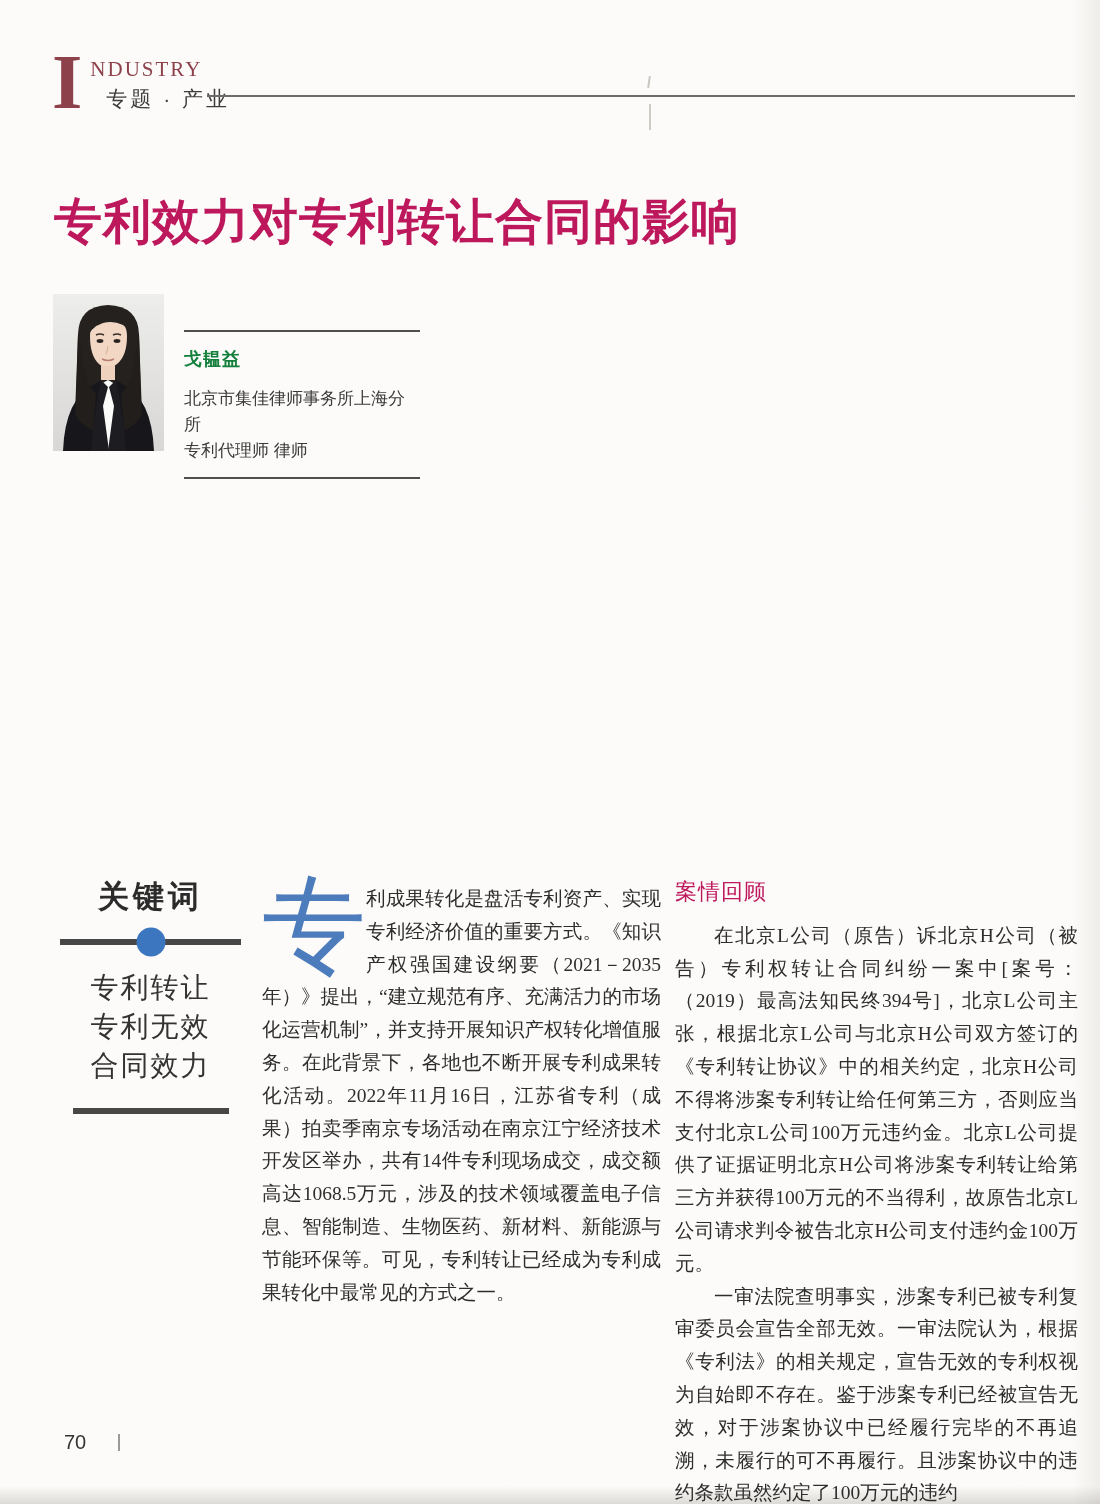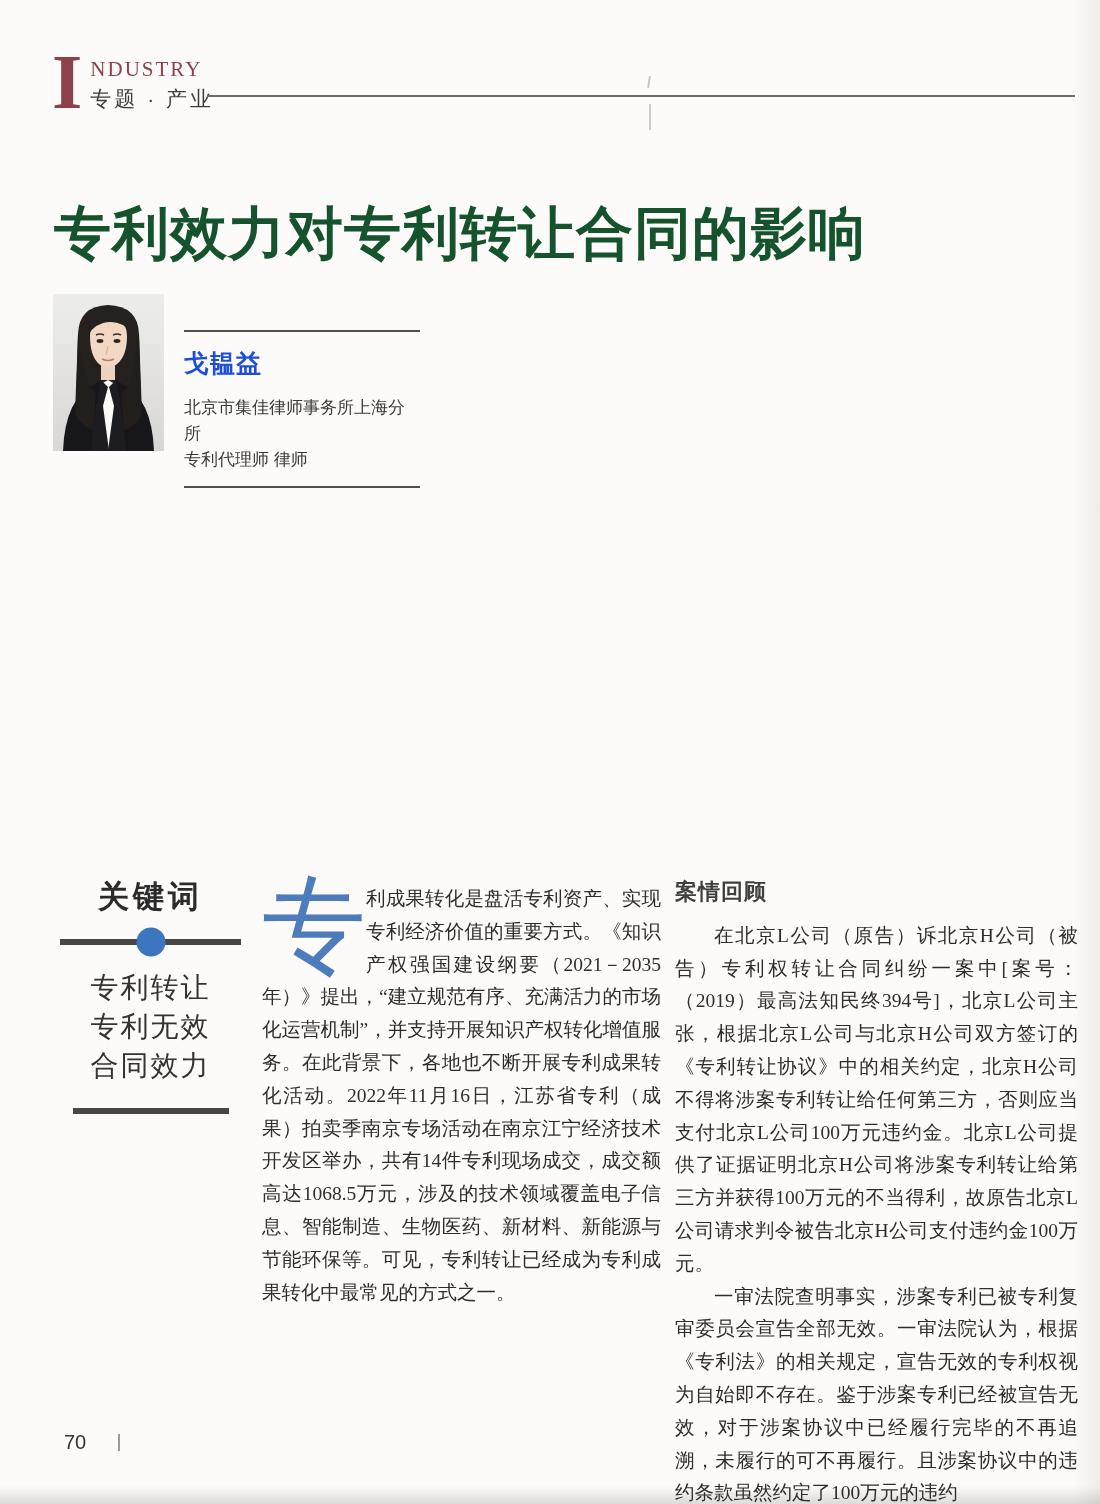--- a/index.html
+++ b/index.html
@@ -25,46 +25,46 @@
     font-family:"Liberation Serif",serif;font-weight:bold;
     font-size:78px;line-height:60px;color:#8d424b;
   }
   .masthead-text{margin-left:8px;padding-top:4px;}
   .masthead-title{
     font-family:"Liberation Serif",serif;color:#8d424b;
     font-size:21px;line-height:27px;letter-spacing:2px;font-weight:500;
   }
   .masthead-section{
     font-family:"Liberation Sans","DejaVu Sans",sans-serif;color:#3d3d3d;
-    font-size:21px;line-height:24px;margin-top:4px;letter-spacing:3px;
+    font-size:21px;line-height:24px;margin-top:4px;letter-spacing:3px;margin-left:16px;
   }
   .header-rule{
     position:absolute;left:207px;top:95px;width:868px;height:2px;
     background:#6b6b68;
   }
   .artifact-mark-1{position:absolute;left:648px;top:76px;width:2px;height:12px;background:#c9c7c2;transform:rotate(8deg);}
   .artifact-mark-2{position:absolute;left:649px;top:104px;width:2px;height:26px;background:#cfccc7;}
   
   .article-title{
     position:absolute;left:54px;top:158px;width:900px;
     font-family:Liberation Serif, serif;
-    font-weight:800;font-size:57px;letter-spacing:1px;color:#14532d;
+    font-weight:800;font-size:48px;letter-spacing:1px;color:#be185d;
   }
   
   .author-photo{
     position:absolute;left:53px;top:294px;width:111px;height:157px;
     background:#e4e3e1;overflow:hidden;
   }
   .author-info{
     position:absolute;left:184px;top:330px;width:236px;
     border-top:2px solid #4f4f4f;border-bottom:2px solid #4f4f4f;
     font-family:"Liberation Sans","DejaVu Sans",sans-serif;
   }
   .author-name{
-    font-size:25px;font-weight:bold;color:#1d4ed8;margin-top:15px;letter-spacing:1px;
+    font-size:18px;font-weight:bold;color:#15803d;margin-top:15px;letter-spacing:1px;
   }
   .author-affiliation{
     font-size:17px;line-height:26px;color:#3a3a3a;margin-top:15px;margin-bottom:13px;
   }
   
   .keywords{position:absolute;left:60px;top:876px;width:181px;text-align:center;}
   .kw-heading{
     font-size:31px;font-weight:bold;letter-spacing:4px;color:#2b2b2b;
     font-family:Liberation Mono, monospace;
   }
@@ -83,21 +83,21 @@
   .col p{margin:0;}
   .col-mid{left:262px;top:883px;width:399px;}
   .col-right{left:675px;top:876px;width:403px;}
   .dropcap{
     float:left;color:#4d7cbc;font-size:104px;line-height:88px;
     width:104px;height:96px;font-family:"Liberation Serif","DejaVu Serif",serif;
   }
   .indent{text-indent:2em;}
   .case-heading{
     font-family:"Liberation Sans","DejaVu Sans",sans-serif;
-    font-weight:bold;font-size:22px;color:#404040;margin:0 0 11px 0;letter-spacing:1px;
+    font-weight:normal;font-size:22px;color:#be185d;margin:0 0 11px 0;letter-spacing:1px;
   }
   
   .page-footer{
     position:absolute;left:64px;top:1431px;
     font-family:"Liberation Sans","DejaVu Sans",sans-serif;
     font-size:20px;color:#333;display:flex;align-items:center;gap:20px;
   }
   .page-footer .bar{
     display:inline-block;width:2px;height:17px;background:#9a9a9a;margin-left:12px;
   }

